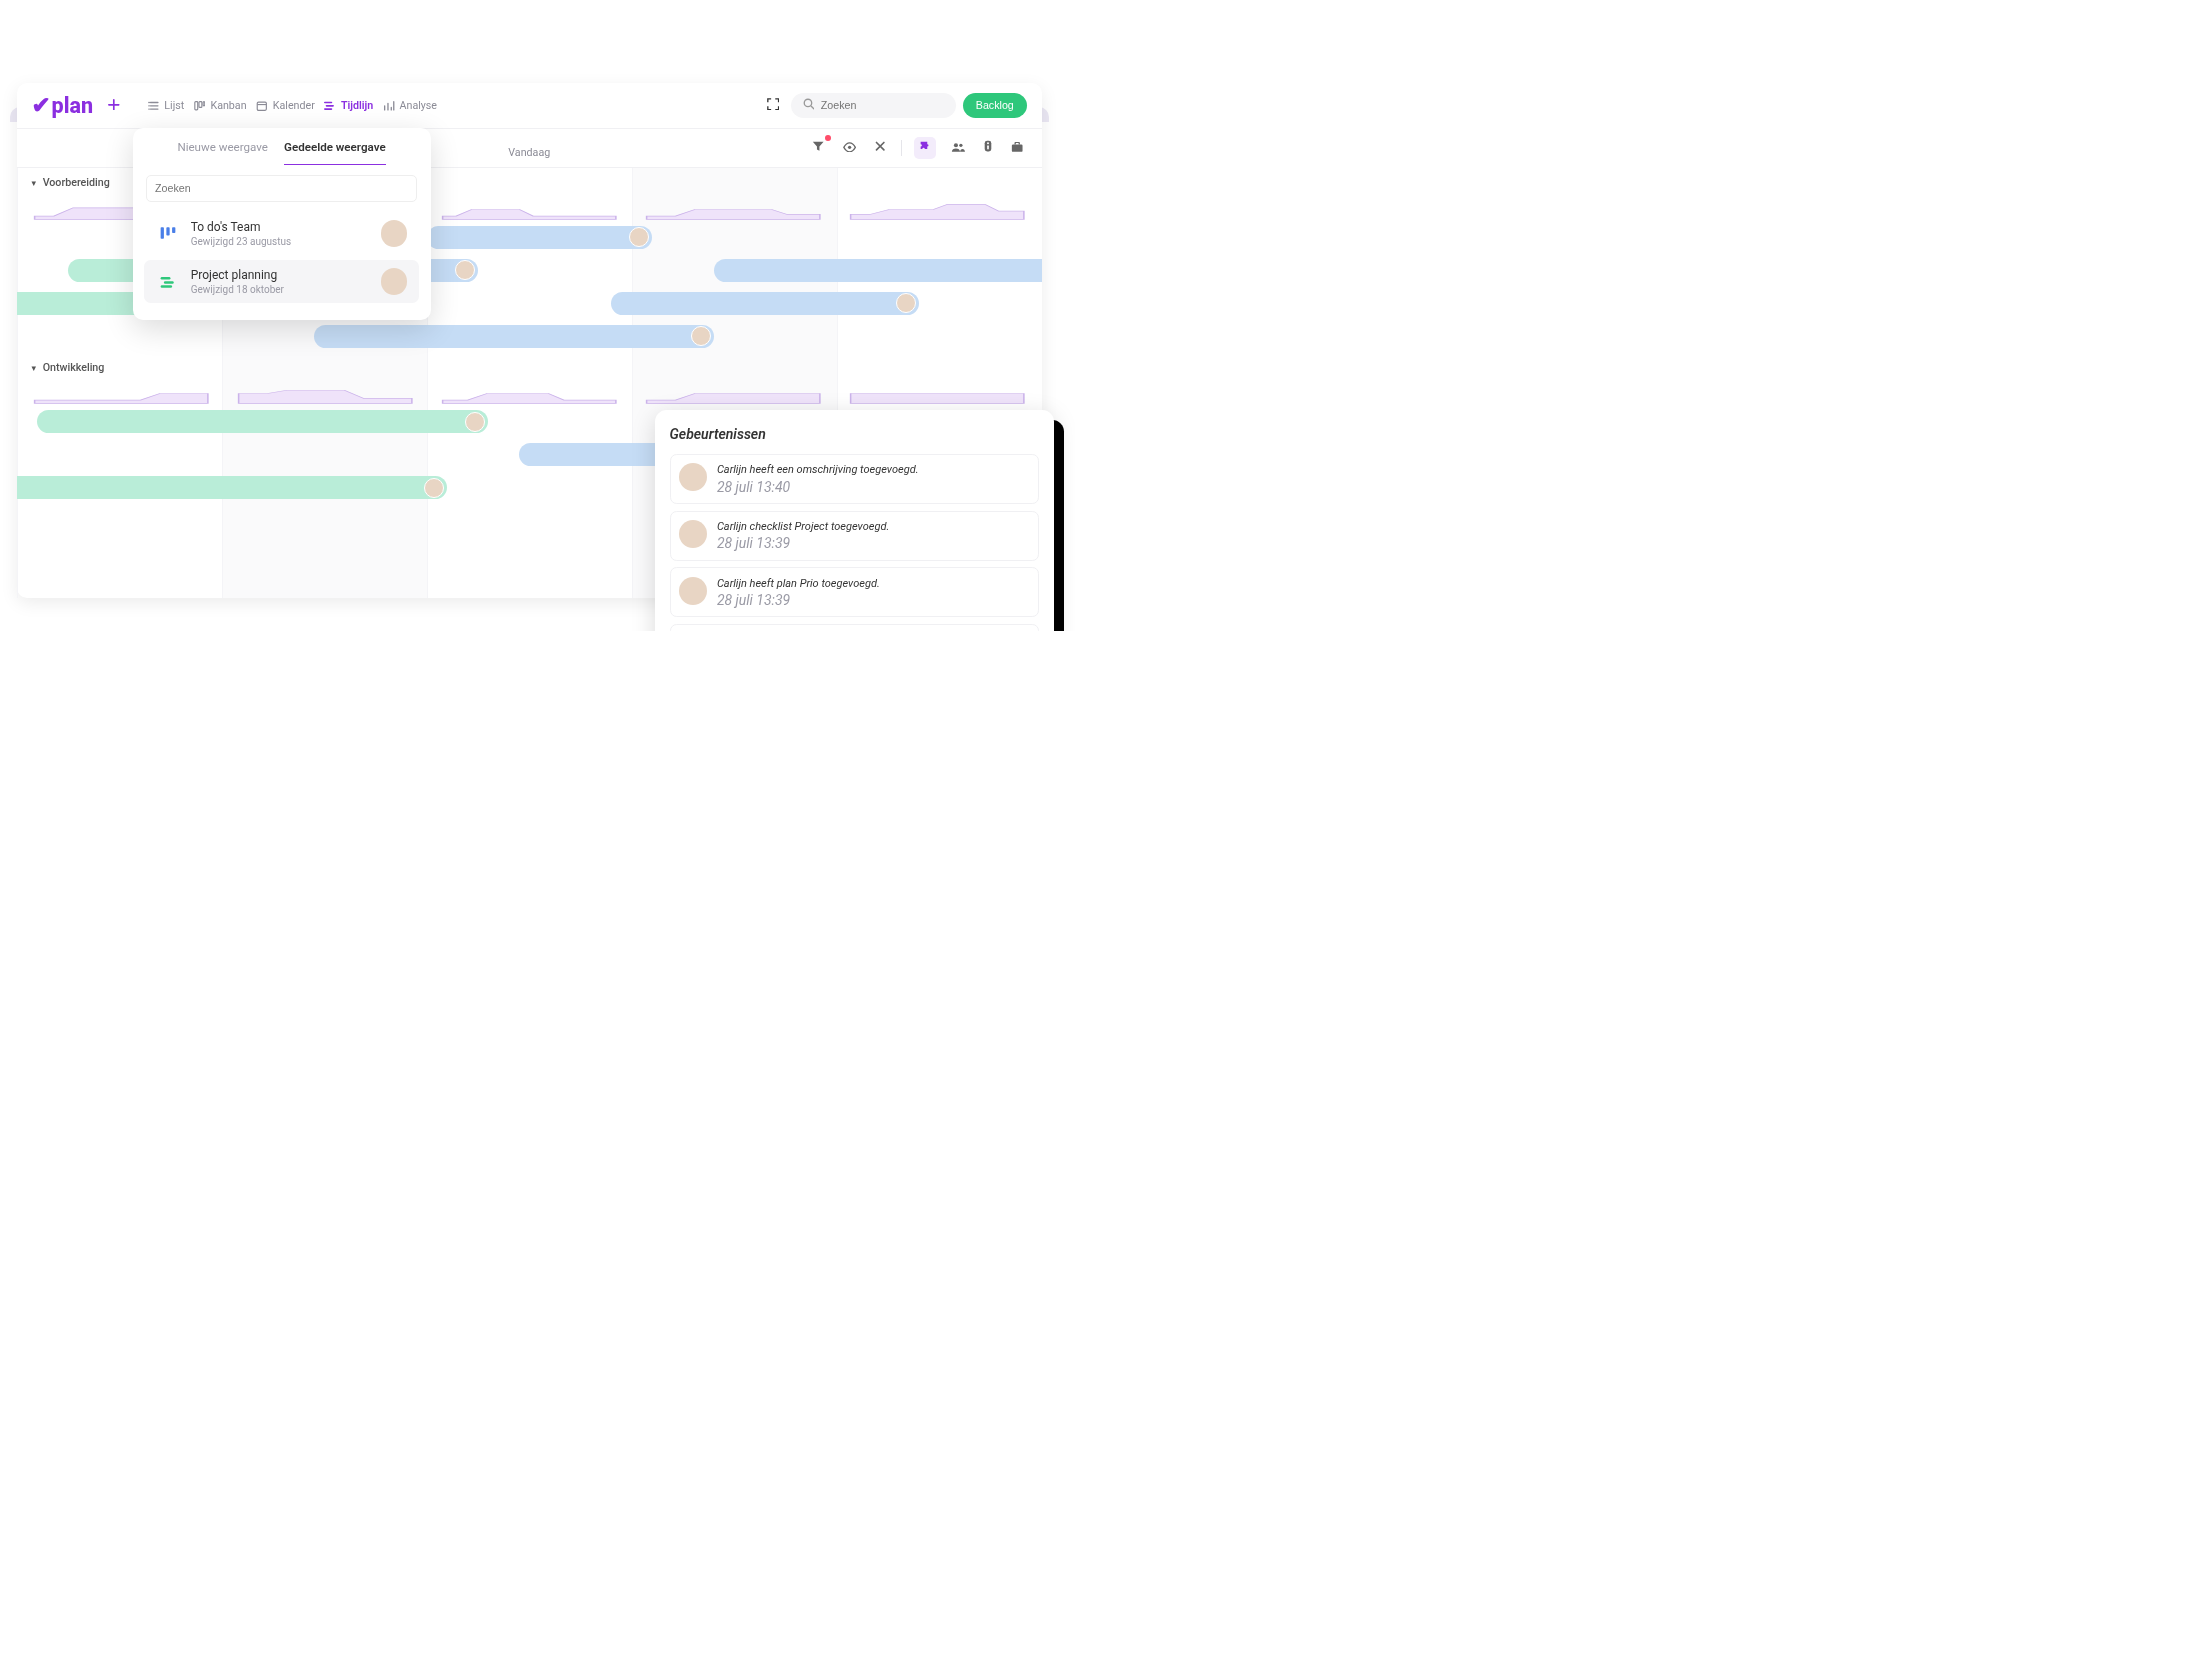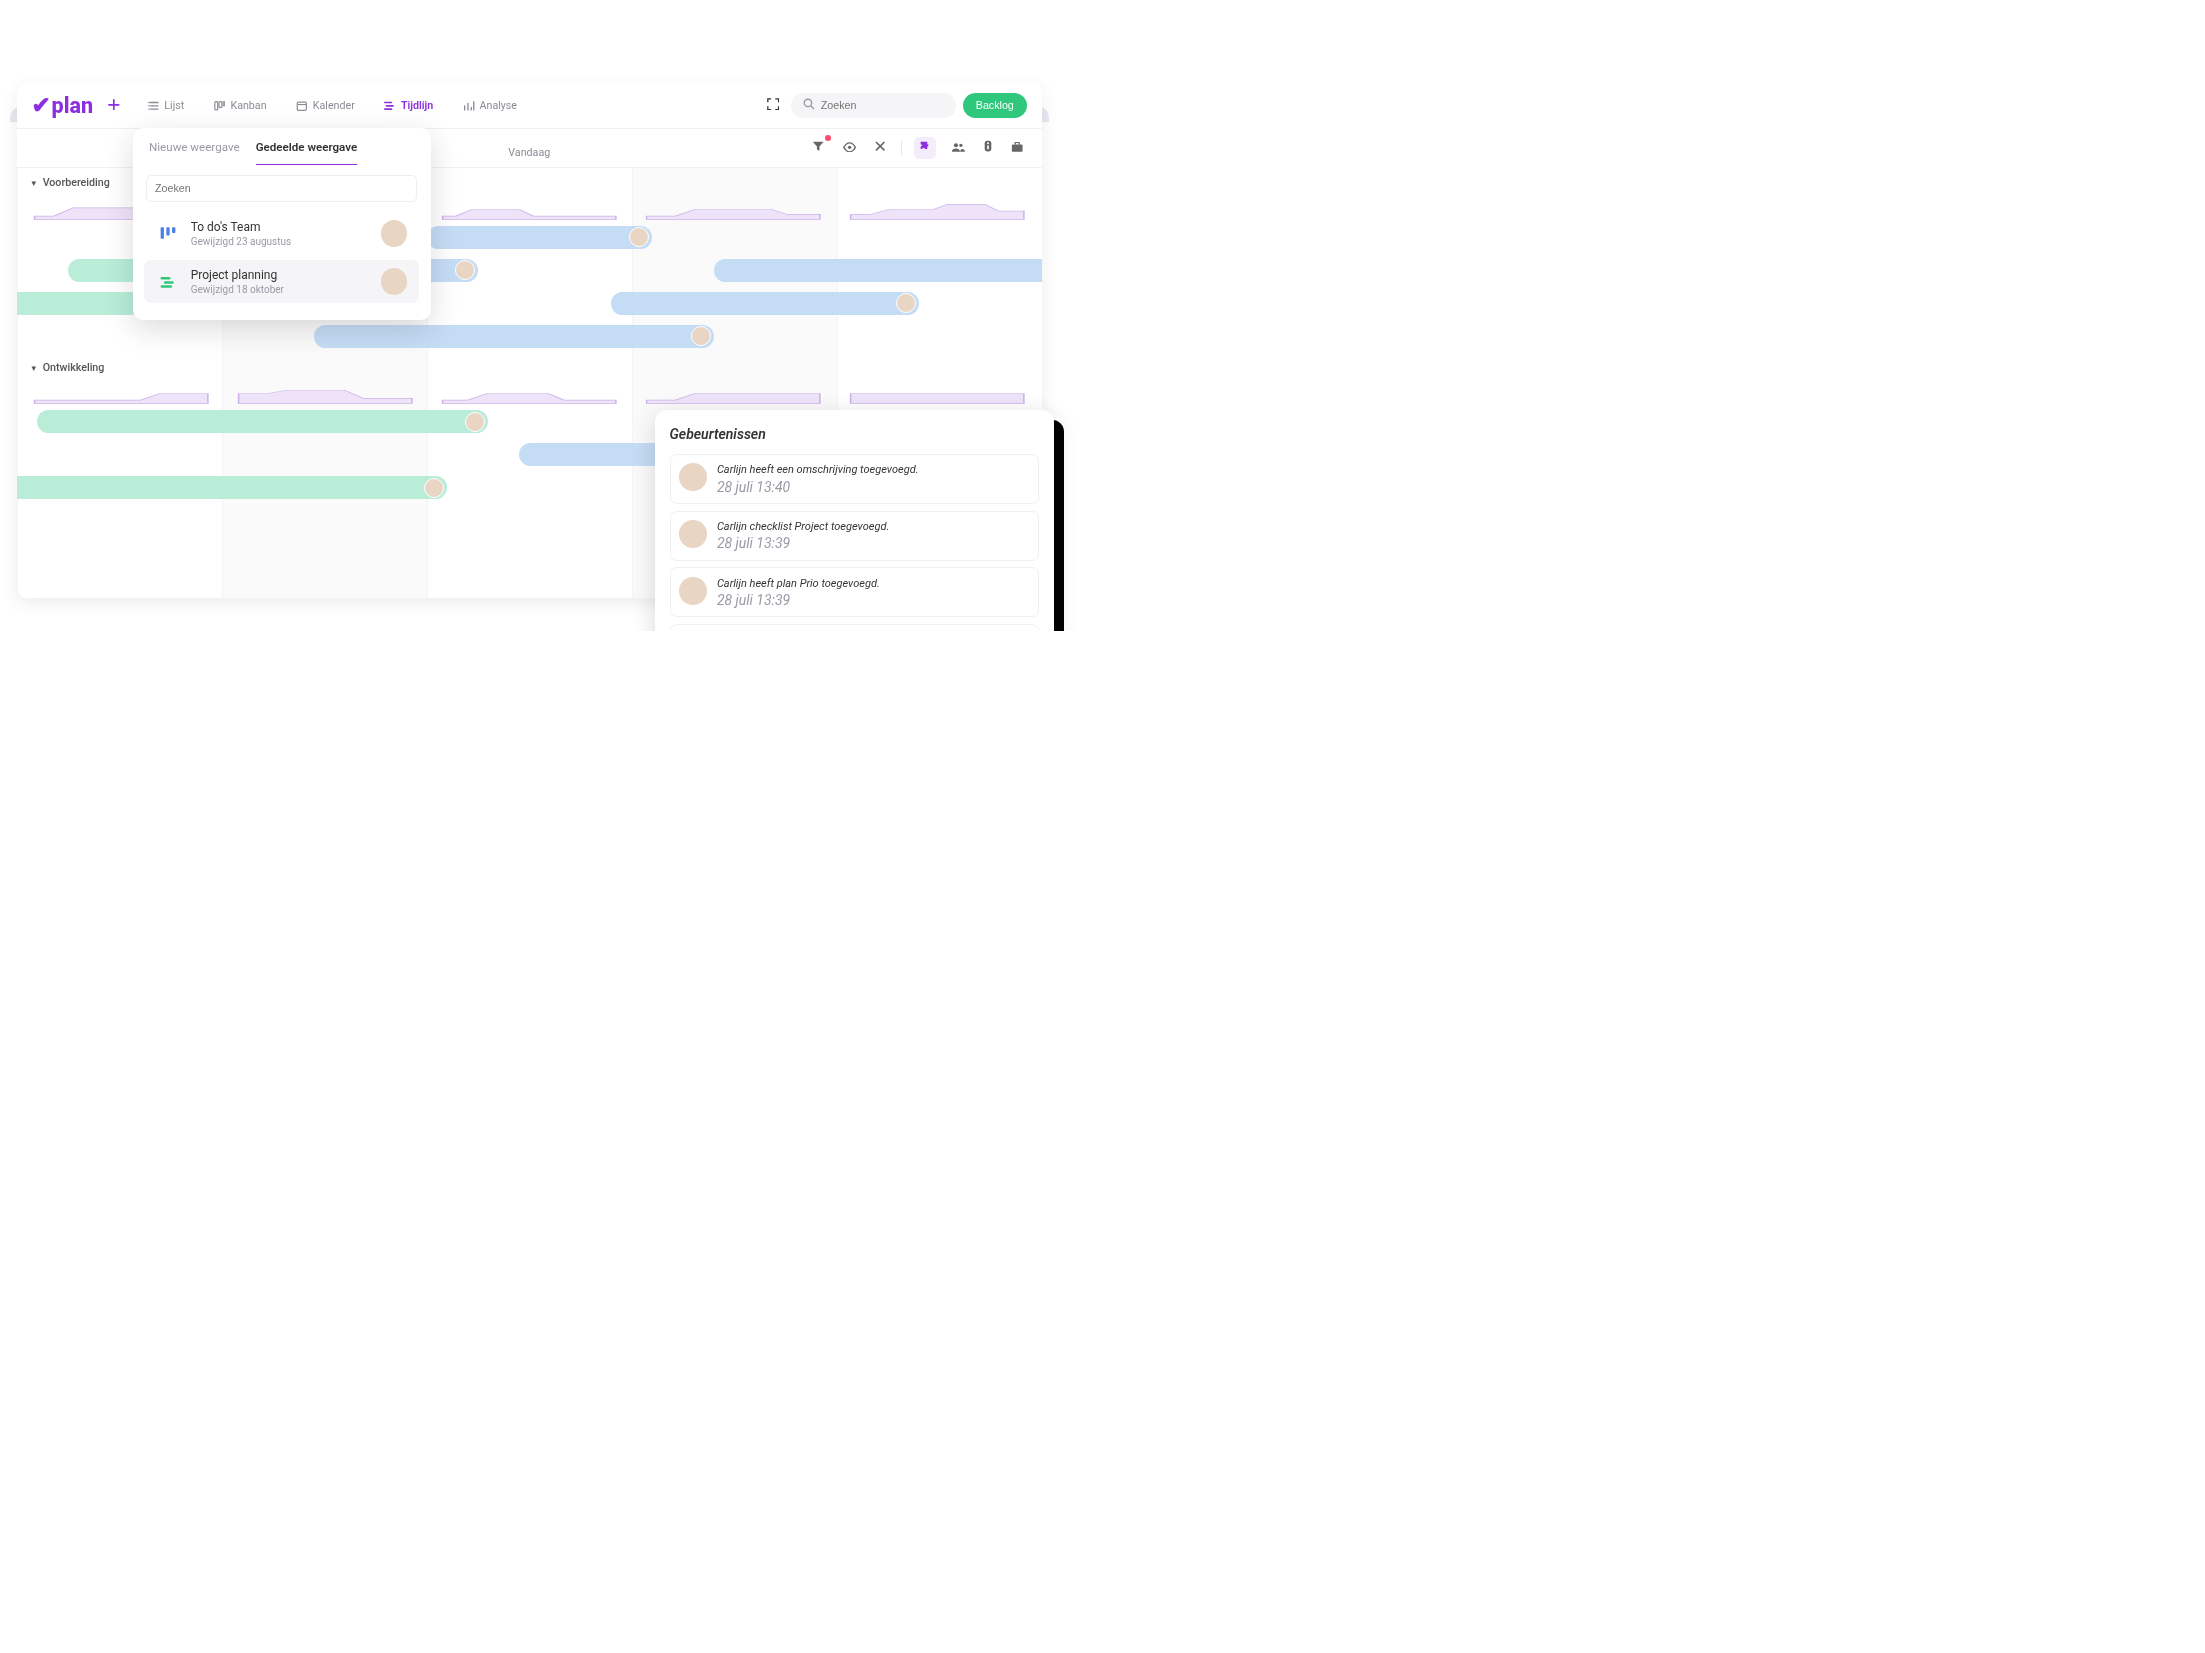--- a/index.html
+++ b/index.html
@@ -21,21 +21,21 @@
   z-index: 2;
   top: 0;
 }
 .topbar {
   display: flex; align-items: center; padding: 8.3px 15px;
   border-bottom: 0.8px solid #f0f0f3; gap: 6.6px; position: relative;
 }
 .logo { font-size: 21.5px; font-weight: 800; color: #8B2FE0; display:flex; align-items:center;}
 .logo .chk { color:#8B2FE0; font-size:23px; margin-right:0.8px;}
 .plus-btn { color:#8B2FE0; font-size:15px; padding:5px 8.3px; cursor:pointer; }
-.view-tabs { display:flex; gap:23px; margin-left:10px;}
+.view-tabs { display:flex; gap:3px; margin-left:10px;}
 .view-tab { display:flex; align-items:center; gap:5px; color:#8b8b96; font-size:10.7px; padding:5px 3.3px; cursor:pointer;}
 .view-tab.active { color:#8B2FE0; font-weight:600;}
 .icon-sm { width:11.6px; height:11.6px; display:inline-flex; align-items:center; justify-content:center;}
 .spacer { flex:1;}
 .sq-icon { color:#555; padding:5px; cursor:pointer;}
 .search { display:flex; align-items:center; background:#f5f5f7; border-radius:16.5px; padding:5px 11.6px; width:165px; gap:6.6px;}
 .search input { border:none; background:transparent; outline:none; font-size:10.7px; width:100%; color:#666;}
 .backlog-btn { background:#2EC77B; color:#fff; border:none; border-radius:15px; padding:6.6px 13.2px; font-size:10.7px; font-weight:500; cursor:pointer;}
 .subbar { display:flex; align-items:flex-end; padding:8.3px 15px; border-bottom:0.8px solid #f0f0f3; gap:6.6px; position:relative;}
 .vandaag { position:absolute; left:50%; transform:translateX(-50%); color:#8b8b96; font-size:10.7px;}
@@ -60,21 +60,21 @@
 .bar .av { position:absolute; right:3.3px; top:1.7px; width:20px; height:20px; border-radius:50%; background:#E8D5C4; border:1.7px solid #fff;}
 .cap-row { display:flex; gap:11.6px; padding:0 8.3px; position:relative; z-index:2;}
 .cap { flex:1; position:relative;}
 .cap svg { width:100%; height:23px; display:block;}
 
 
 .popover {
   position:absolute; top:45px; left:116px; width:298px; background:#fff;
   border-radius:10px; box-shadow:0 8.3px 30px rgba(0,0,0,0.14); z-index:10; padding-bottom:11.6px;
 }
-.pop-tabs { display:flex; gap:16px; padding:11.6px 16.5px 0;}
+.pop-tabs { display:flex; gap:16px; padding:11.6px 16.5px 0;justify-content:center;}
 .pop-tab { font-size:11.6px; color:#9a9aa5; padding-bottom:10px; cursor:pointer;}
 .pop-tab.active { color:#333; font-weight:600; border-bottom:1.7px solid #8B2FE0;}
 .pop-search { margin:10px 13.2px; }
 .pop-search input { width:100%; border:0.8px solid #eee; border-radius:5px; padding:6.6px 8.3px; font-size:10.7px; outline:none; color:#777;}
 .pop-item { display:flex; align-items:center; gap:10px; padding:8.3px 11.6px; margin:5px 11.6px; border-radius:6.6px; cursor:pointer;}
 .pop-item.sel { background:#f5f5f7;}
 .pop-item .ico { width:25px; height:25px; display:flex; align-items:center; justify-content:center;}
 .pop-item .txt { flex:1;}
 .pop-item .title { font-size:12px; color:#333; margin-bottom:1.7px;}
 .pop-item .sub { font-size:10px; color:#9a9aa5;}

